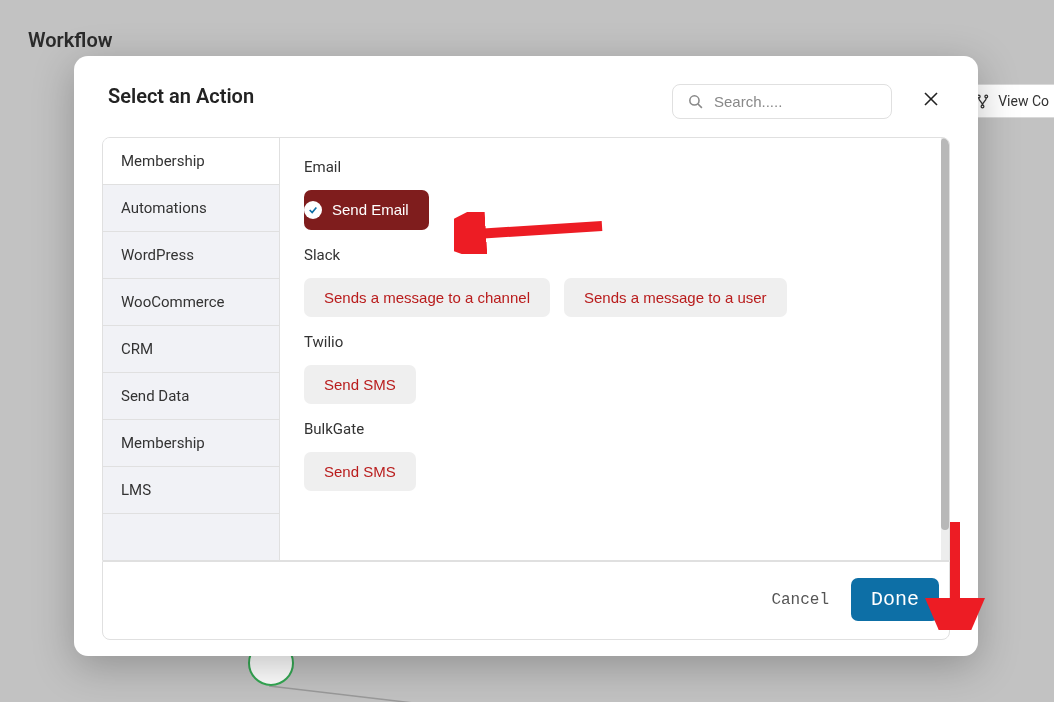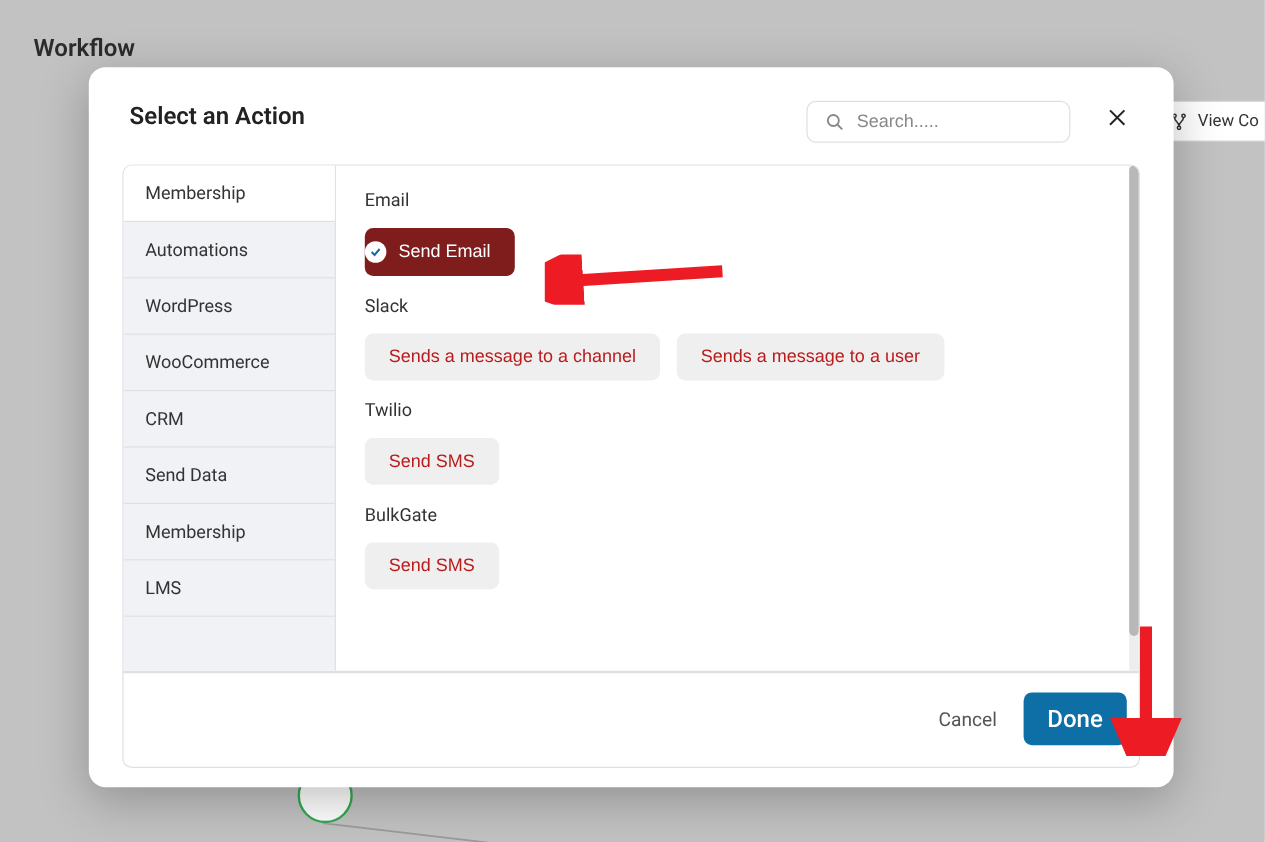--- a/index.html
+++ b/index.html
@@ -192,20 +192,21 @@
       align-items: center;
       gap: 22px;
       border-top: 1px solid #e0e0e0;
       margin: 0 28px 0 28px;
       padding: 16px 10px 18px 10px;
       border-bottom-left-radius: 8px;
       border-bottom-right-radius: 8px;
       border-left: 1px solid #e0e0e0;
       border-right: 1px solid #e0e0e0;
       border-bottom: 1px solid #e0e0e0;
+      font-family: Liberation Mono, monospace;
     }
     .modal-spacer { height: 16px; }
     .cancel-btn {
       font-size: 16px;
       color: #555;
       cursor: pointer;
     }
     .done-btn {
       background: #0d6fa6;
       color: #fff;

